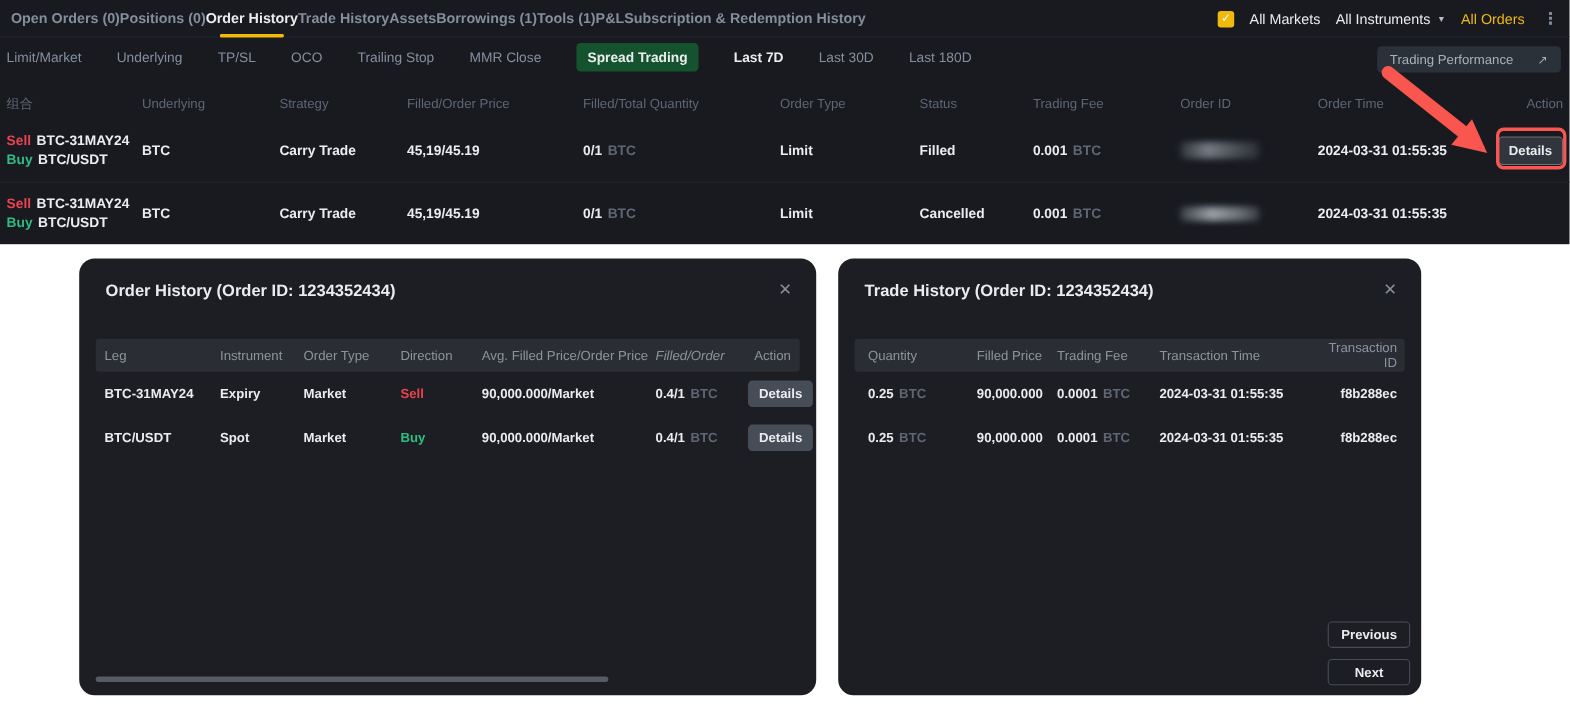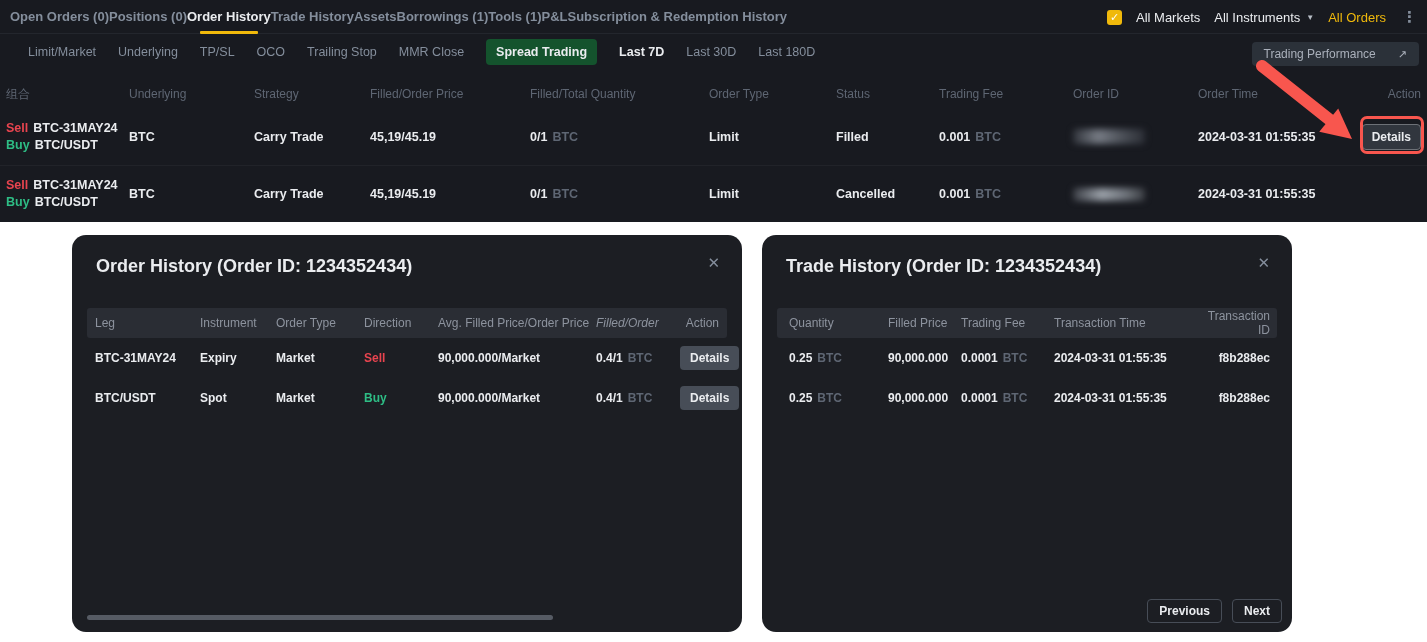--- a/index.html
+++ b/index.html
@@ -22,21 +22,21 @@
   .nav-right { position:absolute; right:8px; top:0; height:34px; display:flex; align-items:center; gap:14px; }
   .checkbox { width:15px; height:15px; background:#f0b90b; border-radius:3px;
     display:flex; align-items:center; justify-content:center; cursor:pointer; }
   .checkbox .tick { color:#ffffff; font-size:11px; font-weight:700; line-height:1; }
   .nav-right .lbl { font-size:13px; font-weight:400; color:#eaecef; white-space:nowrap; }
   .nav-right .lbl.yellow { color:#f0b90b; }
   .caret { font-size:8px; color:#b7bdc6; margin-left:-8px; }
   .kebab { color:#848e9c; font-size:15px; font-weight:700; cursor:pointer; padding:0 2px; }
 
   .filter-row { position:absolute; left:0; top:38px; width:1294px; height:28px;
-    display:flex; align-items:center; gap:22px; padding-left:28px; }
+    display:flex; align-items:center; gap:32px; padding-left:6px; }
   .filter-item { font-size:12.5px; font-weight:500; color:#848e9c; white-space:nowrap; cursor:pointer; }
   .filter-item.pill { background:#14532d; color:#eaecef; font-weight:600; border-radius:4px; padding:6px 10px; }
   .filter-item.sel { color:#eaecef; font-weight:700; }
   .tp-btn { position:absolute; right:8px; top:42px; height:24px; display:flex; align-items:center; gap:22px;
     background:#2b3139; border-radius:4px; padding:0 12px; cursor:pointer; }
   .tp-btn .t { font-size:12px; font-weight:500; color:#aab0bb; }
   .tp-btn .a { font-size:11px; color:#aab0bb; }
 
   
   .tbl-grid { display:grid; grid-template-columns:123px 125px 116px 160px 179px 127px 103px 134px 125px 150px 1fr;
@@ -62,21 +62,21 @@
 
   
   .annot-svg { position:absolute; left:0; top:0; width:1427px; height:642px; pointer-events:none; z-index:20; }
   .annot-box { position:absolute; left:1360px; top:116px; width:64px; height:38px;
     border:3px solid #f8564e; border-radius:7px; z-index:19; pointer-events:none; }
 
   
   .modal { position:absolute; top:235px; height:397px; background:#1c1e23; border-radius:14px; }
   .modal.order { left:72px; width:670px; }
   .modal.trade { left:762px; width:530px; }
-  .modal-title { position:absolute; left:24px; top:21px; font-size:18px; font-weight:700; color:#eaecef; }
+  .modal-title { position:absolute; left:24px; top:21px; font-size:15px; font-weight:700; color:#eaecef; }
   .modal-close { position:absolute; right:22px; top:19px; font-size:15px; color:#848e9c; cursor:pointer; }
 
   .m-strip { position:absolute; left:15px; top:73px; height:30px; background:#2a2d34; border-radius:3px;
     display:grid; align-items:center; font-size:12px; color:#8d939e; }
   .m-row { position:absolute; left:15px; height:40px; display:grid; align-items:center;
     font-size:12px; font-weight:600; color:#eaecef; }
   .m-row.mr1 { top:103px; }
   .m-row.mr2 { top:143px; }
 
   .order-grid { width:640px; grid-template-columns:105px 76px 88px 74px 158px 84px 1fr;
@@ -85,21 +85,21 @@
   .order-grid .h-clip { white-space:nowrap; overflow:hidden;font-style:italic; }
   .btn-details-m { background:#474d57; border:none; border-radius:4px; color:#eaecef;
     font-size:12px; font-weight:700; padding:5px 10px; cursor:pointer; font-family:inherit; float:right; }
   .hscroll { position:absolute; left:15px; bottom:12px; width:466px; height:5px;
     background:#565b64; border-radius:3px; cursor:grab; }
 
   .trade-grid { width:500px; grid-template-columns:99px 73px 93px 146px 1fr;
     padding-left:12px; padding-right:7px; }
   .trade-grid .last { text-align:right; }
 
-  .pager { position:absolute; right:10px; bottom:9px; display:flex; gap:10px; }
+  .pager { position:absolute; right:10px; bottom:9px; display:flex; gap:10px;flex-direction:column; }
   .pager button { background:transparent; border:1px solid #474d57; border-radius:4px;
     color:#eaecef; font-size:12px; font-weight:700; padding:4px 11px; cursor:pointer; font-family:inherit; }
 </style>
 </head>
 <body>
 
 <div id="screen">
 
   <div class="top-panel">
 

